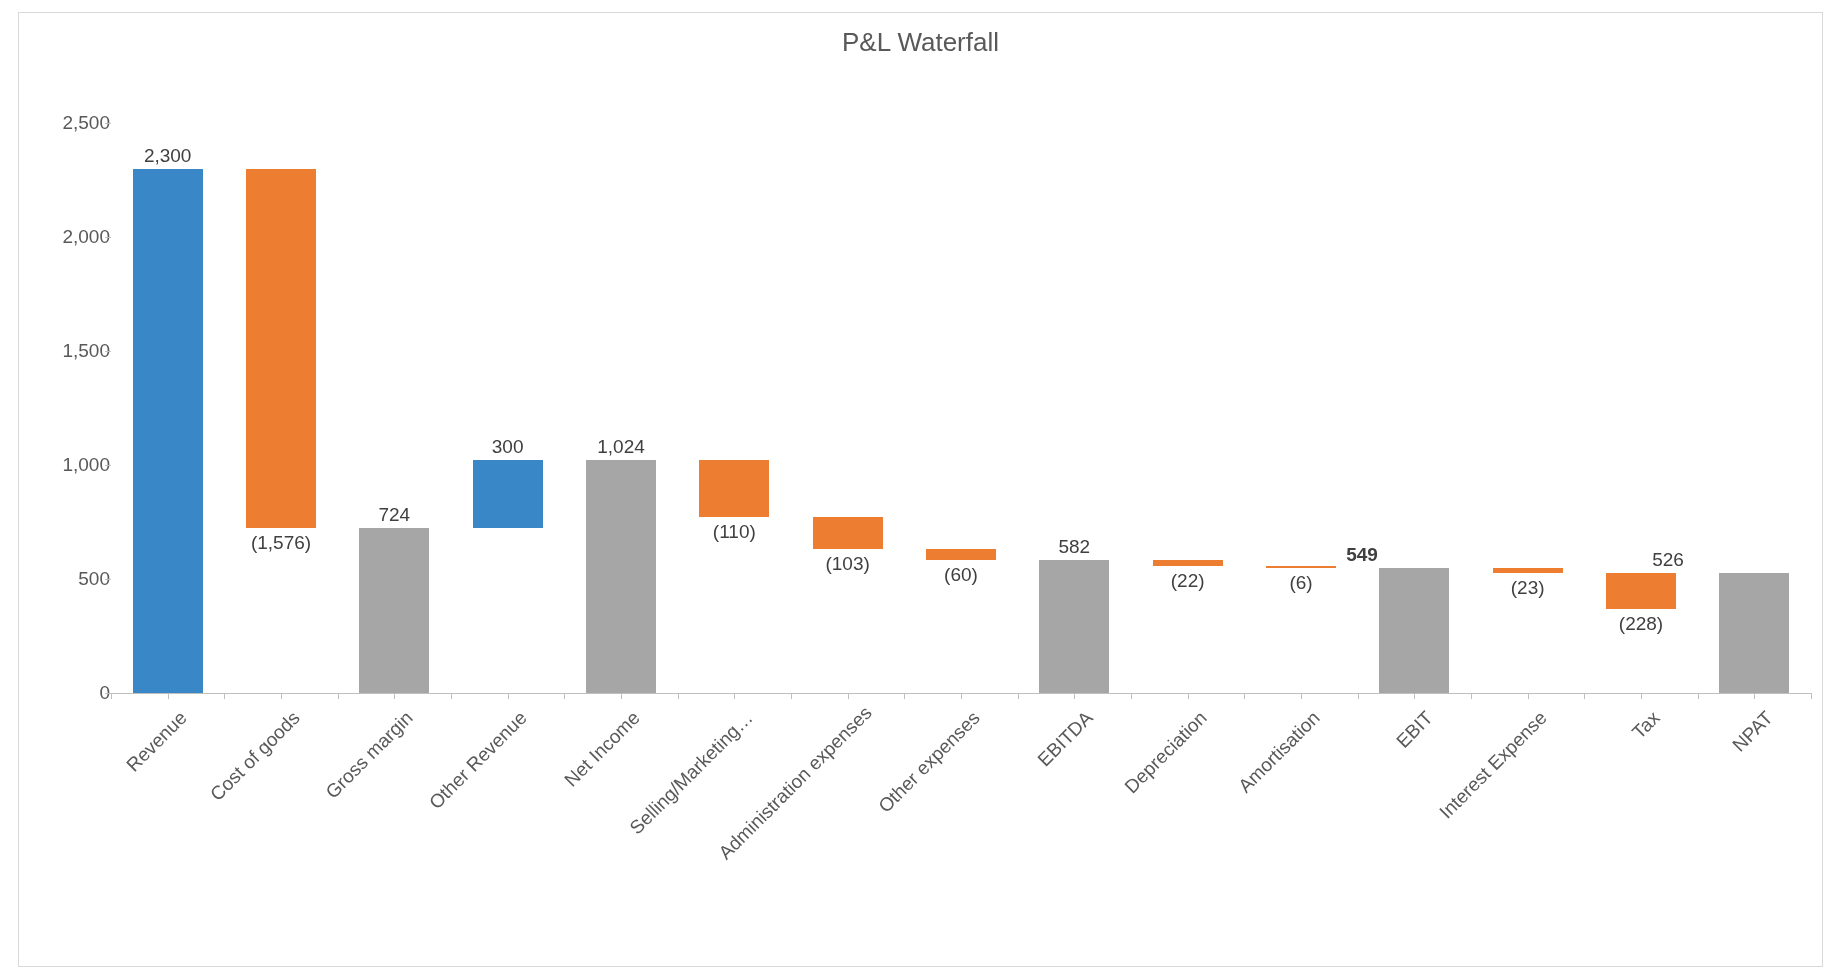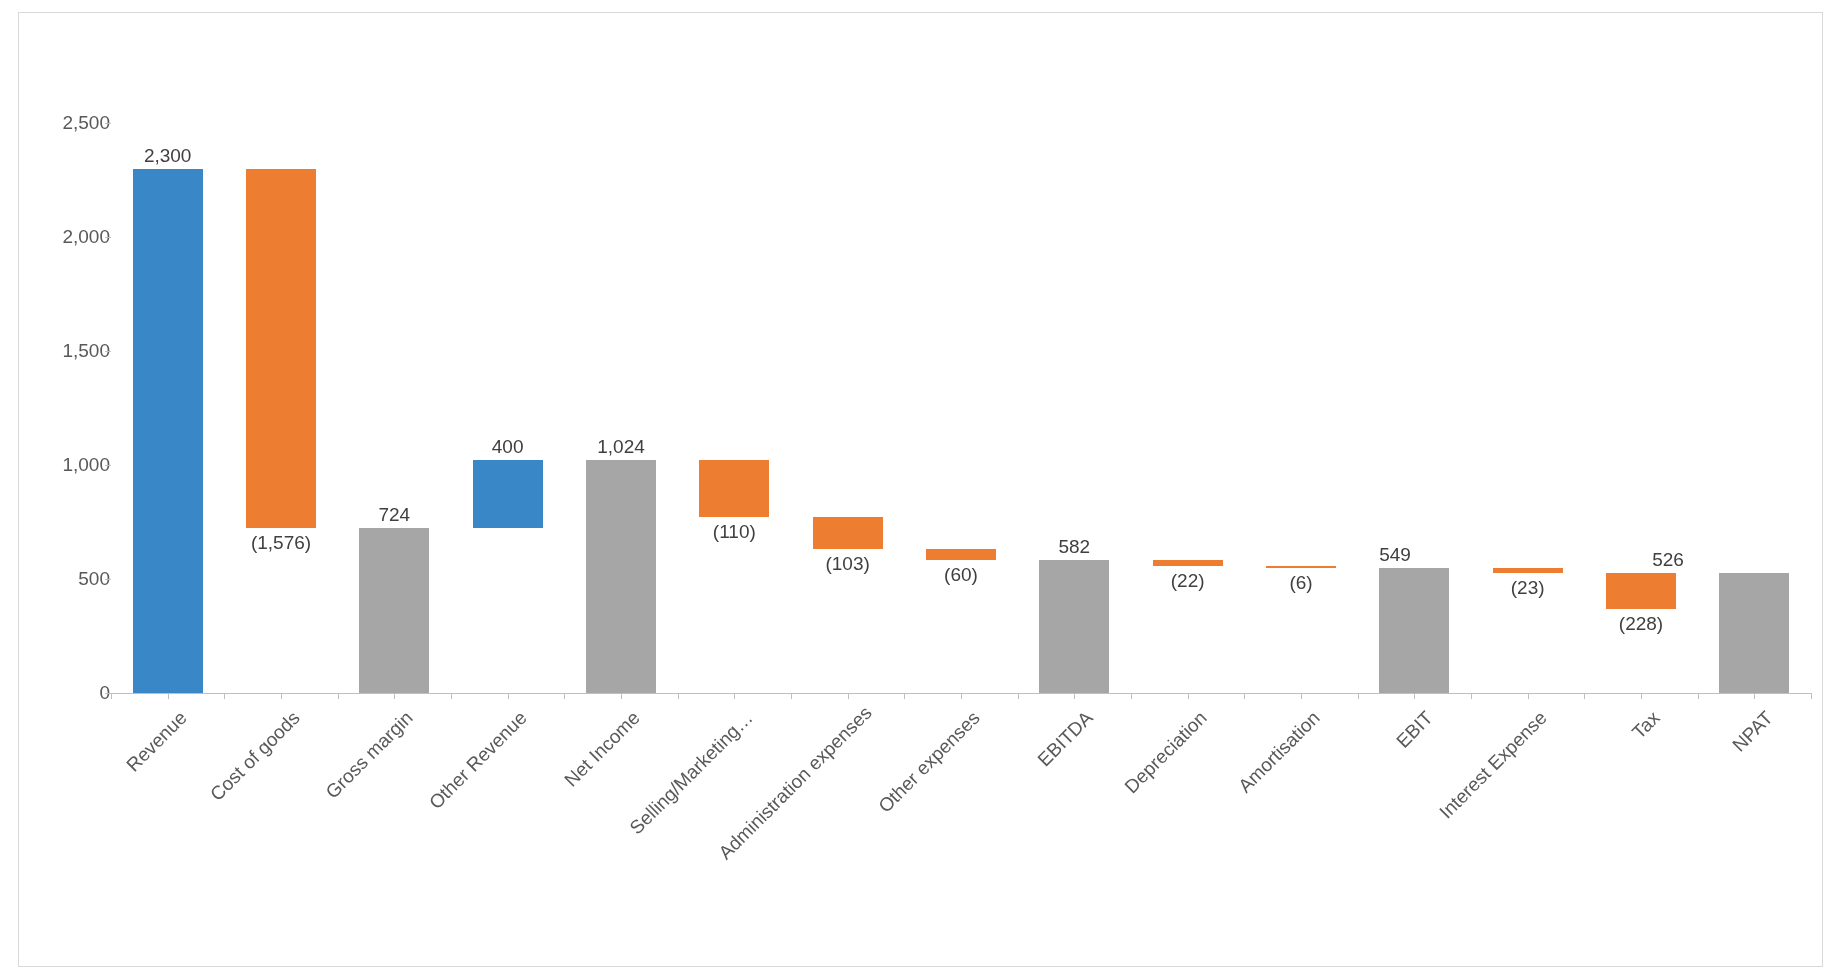--- a/index.html
+++ b/index.html
@@ -103,20 +103,21 @@
     white-space: nowrap;
     transform-origin: top right;
     transform: rotate(-45deg);
     text-align: right;
   }
 </style>
 </head>
 <body>
 
 <div class="chart-frame">
+  <div class="chart-title">P&amp;L Waterfall</div>
 
 
   <div class="plot" id="plot"></div>
 <div class="y-tick" style="top: 680px;">0</div>
     <div class="y-tick-mark" style="top: 680px;"></div>
     <div class="y-tick" style="top: 566px;">500</div>
     <div class="y-tick-mark" style="top: 566px;"></div>
     <div class="y-tick" style="top: 452px;">1,000</div>
     <div class="y-tick-mark" style="top: 452px;"></div>
     <div class="y-tick" style="top: 338px;">1,500</div>
@@ -132,21 +133,21 @@
     <div class="cat-label" style="left: -43.3333px; width: 200px; top: 694px; transform-origin: right top;">Revenue</div>
     <div class="bar" style="left: 226.867px; top: 155.6px; width: 70.2667px; height: 359.328px; background: rgb(237, 125, 49);"></div>
     <div class="bar-label" style="left: 262px; top: 518.928px;">(1,576)</div>
     <div class="x-tick-mark" style="left: 262px; top: 680px;"></div>
     <div class="cat-label" style="left: 70px; width: 200px; top: 694px; transform-origin: right top;">Cost of goods</div>
     <div class="bar" style="left: 340.2px; top: 514.928px; width: 70.2667px; height: 165.072px; background: rgb(166, 166, 166);"></div>
     <div class="bar-label" style="left: 375.333px; top: 490.928px;">724</div>
     <div class="x-tick-mark" style="left: 375.333px; top: 680px;"></div>
     <div class="cat-label" style="left: 183.333px; width: 200px; top: 694px; transform-origin: right top;">Gross margin</div>
     <div class="bar" style="left: 453.533px; top: 446.528px; width: 70.2667px; height: 68.4px; background: rgb(58, 135, 200);"></div>
-    <div class="bar-label" style="left: 488.667px; top: 422.528px;">400</div>
+    <div class="bar-label" style="left: 488.667px; top: 422.528px;">300</div>
     <div class="x-tick-mark" style="left: 488.667px; top: 680px;"></div>
     <div class="cat-label" style="left: 296.667px; width: 200px; top: 694px; transform-origin: right top;">Other Revenue</div>
     <div class="bar" style="left: 566.867px; top: 446.528px; width: 70.2667px; height: 233.472px; background: rgb(166, 166, 166);"></div>
     <div class="bar-label" style="left: 602px; top: 422.528px;">1,024</div>
     <div class="x-tick-mark" style="left: 602px; top: 680px;"></div>
     <div class="cat-label" style="left: 410px; width: 200px; top: 694px; transform-origin: right top;">Net Income</div>
     <div class="bar" style="left: 680.2px; top: 446.528px; width: 70.2667px; height: 57px; background: rgb(237, 125, 49);"></div>
     <div class="bar-label" style="left: 715.333px; top: 507.528px;">(110)</div>
     <div class="x-tick-mark" style="left: 715.333px; top: 680px;"></div>
     <div class="cat-label" style="left: 523.333px; width: 200px; top: 694px; transform-origin: right top;">Selling/Marketing…</div>
@@ -164,21 +165,21 @@
     <div class="cat-label" style="left: 863.333px; width: 200px; top: 694px; transform-origin: right top;">EBITDA</div>
     <div class="bar" style="left: 1133.53px; top: 547.304px; width: 70.2667px; height: 6.156px; background: rgb(237, 125, 49);"></div>
     <div class="bar-label" style="left: 1168.67px; top: 557.46px;">(22)</div>
     <div class="x-tick-mark" style="left: 1168.67px; top: 680px;"></div>
     <div class="cat-label" style="left: 976.667px; width: 200px; top: 694px; transform-origin: right top;">Depreciation</div>
     <div class="bar" style="left: 1246.87px; top: 553.46px; width: 70.2667px; height: 1.368px; background: rgb(237, 125, 49);"></div>
     <div class="bar-label" style="left: 1282px; top: 558.828px;">(6)</div>
     <div class="x-tick-mark" style="left: 1282px; top: 680px;"></div>
     <div class="cat-label" style="left: 1090px; width: 200px; top: 694px; transform-origin: right top;">Amortisation</div>
     <div class="bar" style="left: 1360.2px; top: 554.828px; width: 70.2667px; height: 125.172px; background: rgb(166, 166, 166);"></div>
-    <div class="bar-label" style="left: 1376px; top: 530.828px;">549</div>
+    <div class="bar-label" style="left: 1343px; top: 530.828px; font-weight: bold;">549</div>
     <div class="x-tick-mark" style="left: 1395.33px; top: 680px;"></div>
     <div class="cat-label" style="left: 1203.33px; width: 200px; top: 694px; transform-origin: right top;">EBIT</div>
     <div class="bar" style="left: 1473.53px; top: 554.828px; width: 70.2667px; height: 5.244px; background: rgb(237, 125, 49);"></div>
     <div class="bar-label" style="left: 1508.67px; top: 564.072px;">(23)</div>
     <div class="x-tick-mark" style="left: 1508.67px; top: 680px;"></div>
     <div class="cat-label" style="left: 1316.67px; width: 200px; top: 694px; transform-origin: right top;">Interest Expense</div>
     <div class="bar" style="left: 1586.87px; top: 560.072px; width: 70.2667px; height: 36.024px; background: rgb(237, 125, 49);"></div>
     <div class="bar-label" style="left: 1622px; top: 600.096px;">(228)</div>
     <div class="x-tick-mark" style="left: 1622px; top: 680px;"></div>
     <div class="cat-label" style="left: 1430px; width: 200px; top: 694px; transform-origin: right top;">Tax</div>

